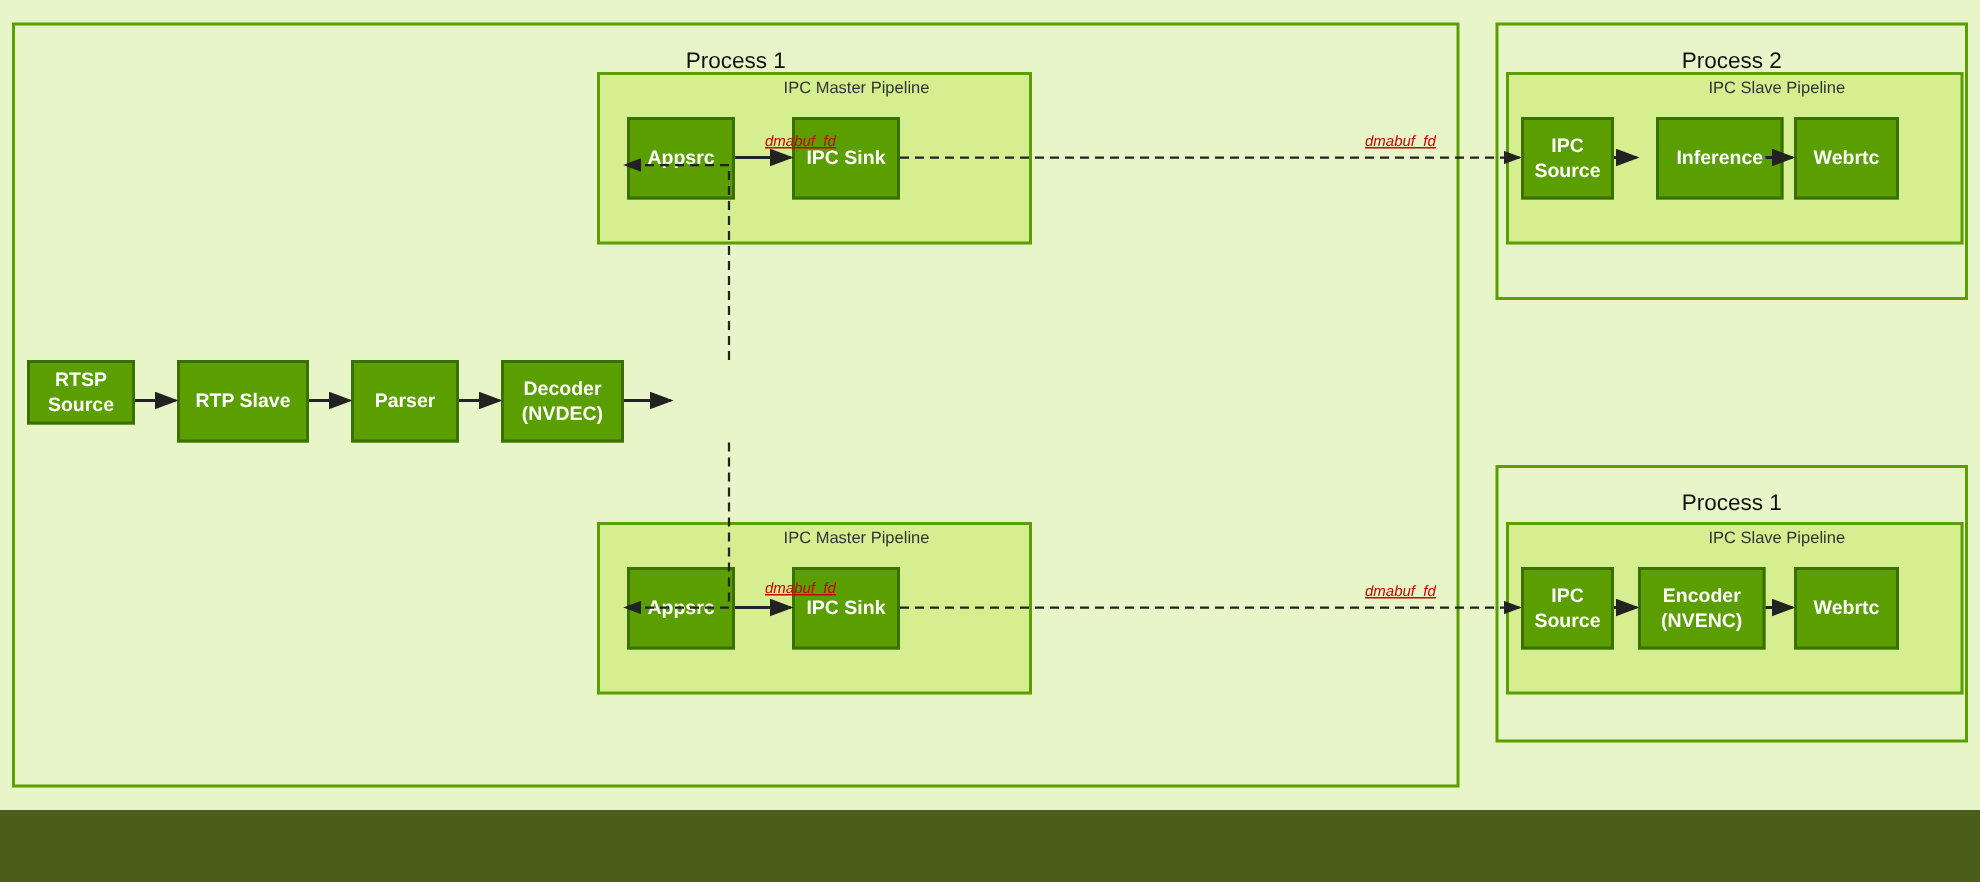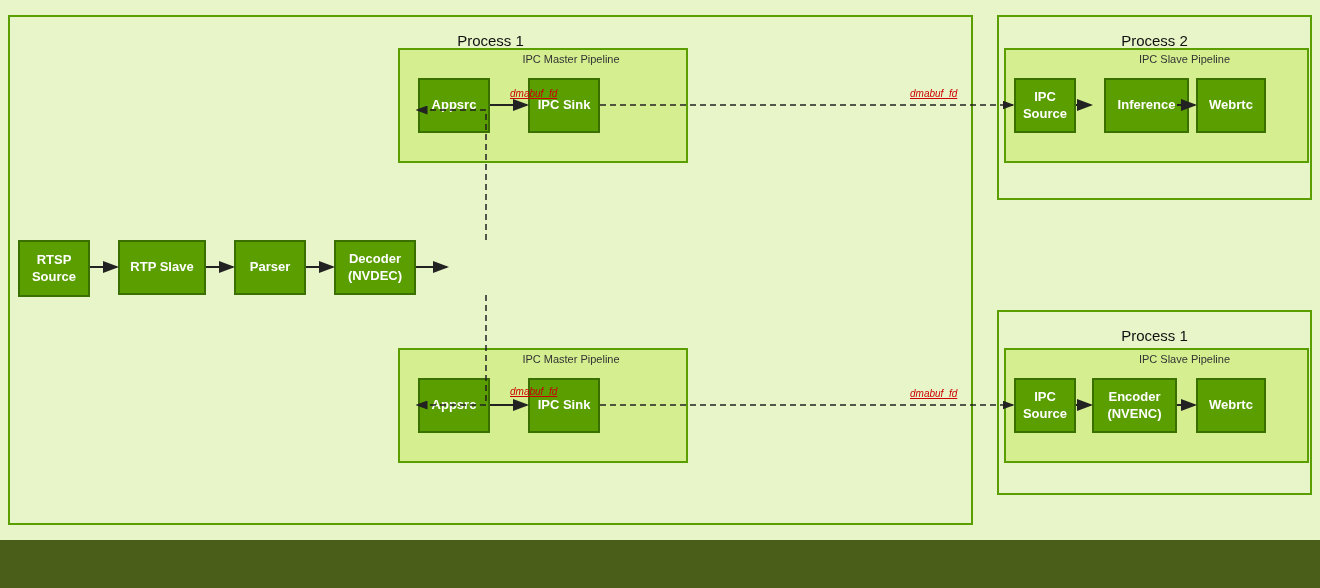--- a/index.html
+++ b/index.html
@@ -52,21 +52,21 @@
     </div>
     <div class="proc-box-inner" style="position: absolute; left: 1004px; top: 48px; width: 305px; height: 115px;">
       <div class="sub-title">IPC Slave Pipeline</div>
     </div>
     <div class="proc-box" style="position: absolute; left: 997px; top: 310px; width: 315px; height: 185px;">
       <div class="proc-title">Process 1</div>
     </div>
     <div class="proc-box-inner" style="position: absolute; left: 1004px; top: 348px; width: 305px; height: 115px;">
       <div class="sub-title">IPC Slave Pipeline</div>
     </div>
-    <div class="blk" style="position: absolute; left: 18px; top: 240px; width: 72px; height: 57px;">RTSP<br>Source</div>
+    <div class="blk" style="position: absolute; left: 18px; top: 240px; width: 72px; height: 43px;">RTSP<br>Source</div>
     <div class="blk" style="position: absolute; left: 118px; top: 240px; width: 88px; height: 55px;">RTP Slave</div>
     <div class="blk" style="position: absolute; left: 234px; top: 240px; width: 72px; height: 55px;">Parser</div>
     <div class="blk" style="position: absolute; left: 334px; top: 240px; width: 82px; height: 55px;">Decoder<br>(NVDEC)</div>
     <div class="blk" style="position: absolute; left: 418px; top: 78px; width: 72px; height: 55px;">Appsrc</div>
     <div class="blk" style="position: absolute; left: 528px; top: 78px; width: 72px; height: 55px;">IPC Sink</div>
     <div class="blk" style="position: absolute; left: 418px; top: 378px; width: 72px; height: 55px;">Appsrc</div>
     <div class="blk" style="position: absolute; left: 528px; top: 378px; width: 72px; height: 55px;">IPC Sink</div>
     <div class="blk" style="position: absolute; left: 1014px; top: 78px; width: 62px; height: 55px;">IPC<br>Source</div>
     <div class="blk" style="position: absolute; left: 1092px; top: 78px; width: 85px; height: 55px; margin-left: 12px;">Inference</div>
     <div class="blk" style="position: absolute; left: 1196px; top: 78px; width: 70px; height: 55px;">Webrtc</div>

